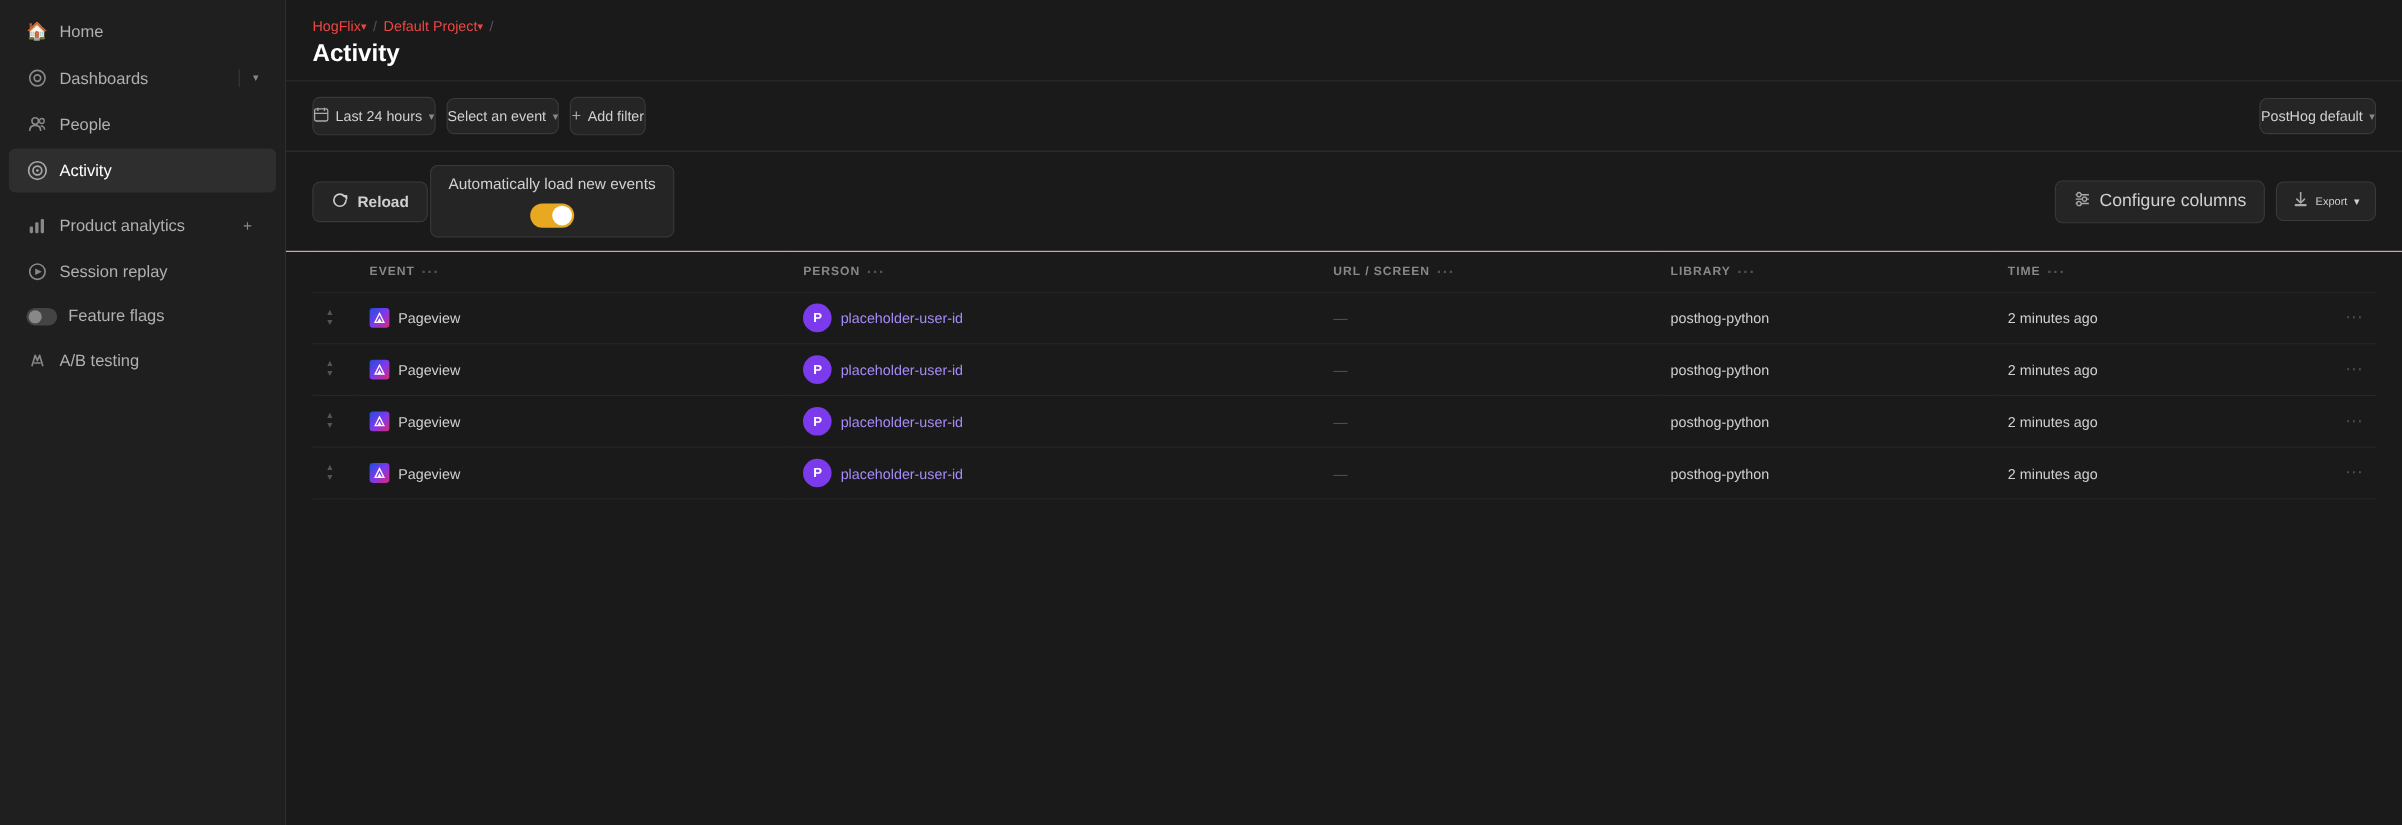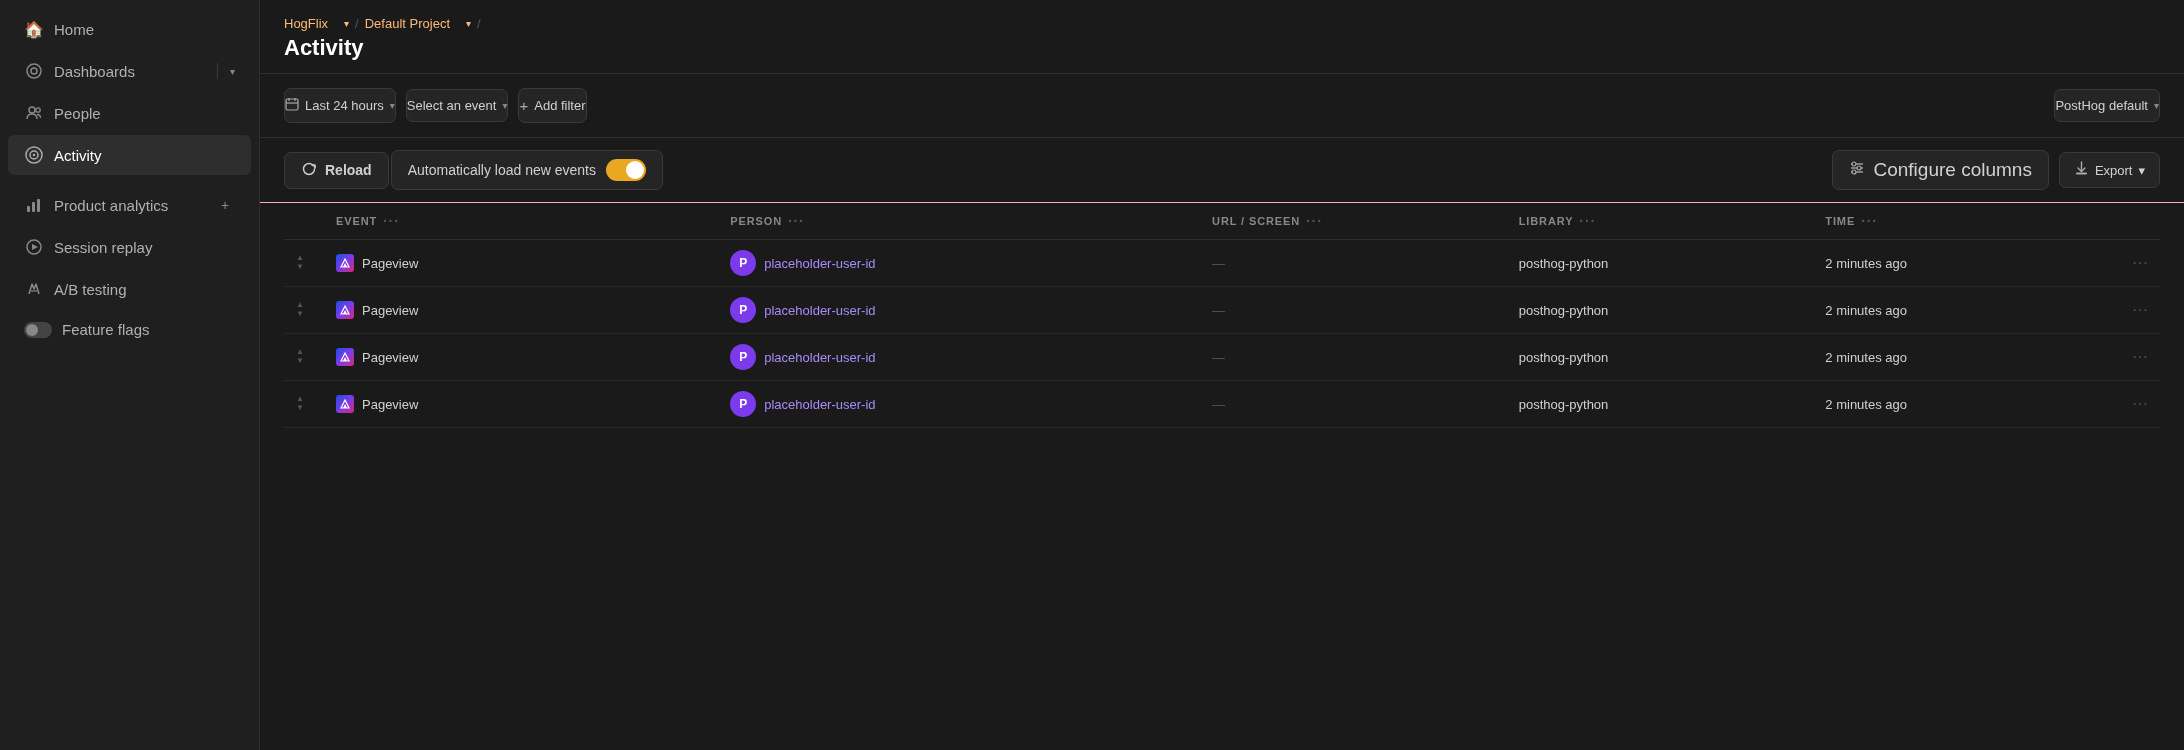--- a/index.html
+++ b/index.html
@@ -103,22 +103,22 @@
       display: flex;
       align-items: center;
       gap: 6px;
       font-size: 13px;
       color: #888;
       margin-bottom: 4px;
     }
     .breadcrumb-item {
       display: flex;
       align-items: center;
-      gap: 16px;
-      color: #fdba74;
+      gap: 0;
+      color: #ef4444;
       cursor: pointer;
     }
     .breadcrumb-sep { color: #555; }
     .page-title {
       font-size: 22px;
       font-weight: 700;
       color: #ffffff;
     }
 
     
@@ -173,20 +173,21 @@
       display: flex;
       align-items: center;
       gap: 10px;
       padding: 8px 16px;
       border-radius: 7px;
       border: 1px solid #3a3a3a;
       background: #252525;
       color: #d0d0d0;
       font-size: 14px;
       font-weight: 500;
+      flex-direction: column;
     }
 
     
     .toggle {
       width: 40px;
       height: 22px;
       background: #e8a820;
       border-radius: 11px;
       display: flex;
       align-items: center;
@@ -210,34 +211,34 @@
     .configure-btn {
       display: flex;
       align-items: center;
       gap: 8px;
       padding: 8px 16px;
       border-radius: 7px;
       border: 1px solid #3a3a3a;
       background: #252525;
       color: #d0d0d0;
       cursor: pointer;
-      font-size: 19px;
+      font-size: 16px;
       font-weight: 500;
     }
     .export-btn {
       display: flex;
       align-items: center;
       gap: 6px;
       padding: 8px 14px;
       border-radius: 7px;
       border: 1px solid #3a3a3a;
       background: #252525;
       color: #d0d0d0;
       cursor: pointer;
-      font-size: 13px;
+      font-size: 10px;
       font-weight: 500;
     }
 
     
     .table-container {
       flex: 1;
       overflow-y: auto;
       padding: 0 24px;
     }
     .data-table {
@@ -390,33 +391,33 @@
   <div class="sidebar-item">
     <span class="icon">
       <svg width="18" height="18" viewBox="0 0 18 18" fill="none">
         <circle cx="9" cy="9" r="7" stroke="#888" stroke-width="1.5" fill="none"></circle>
         <polygon points="7,6 13,9 7,12" fill="#888"></polygon>
       </svg>
     </span>
     <span class="label">Session replay</span>
   </div>
   <div class="sidebar-item">
+    <div class="sidebar-toggle">
+      <div class="sidebar-toggle-knob"></div>
+    </div>
+    <span class="label">Feature flags</span>
+  </div>
+  <div class="sidebar-item">
     <span class="icon">
       <svg width="18" height="18" viewBox="0 0 18 18" fill="none">
         <path d="M4 14 L7 4 L9 9 L11 4 L14 14" stroke="#888" stroke-width="1.5" fill="none" stroke-linejoin="round"></path>
         <line x1="6" y1="11" x2="12" y2="11" stroke="#888" stroke-width="1.2"></line>
       </svg>
     </span>
     <span class="label">A/B testing</span>
-  </div>
-  <div class="sidebar-item">
-    <div class="sidebar-toggle">
-      <div class="sidebar-toggle-knob"></div>
-    </div>
-    <span class="label">Feature flags</span>
   </div>
 </nav>
 
 <main class="main">
 
   <div class="header">
     <div class="breadcrumb">
       <div class="breadcrumb-item">
         <span>HogFlix</span>
         <span style="font-size:10px;">▾</span>

